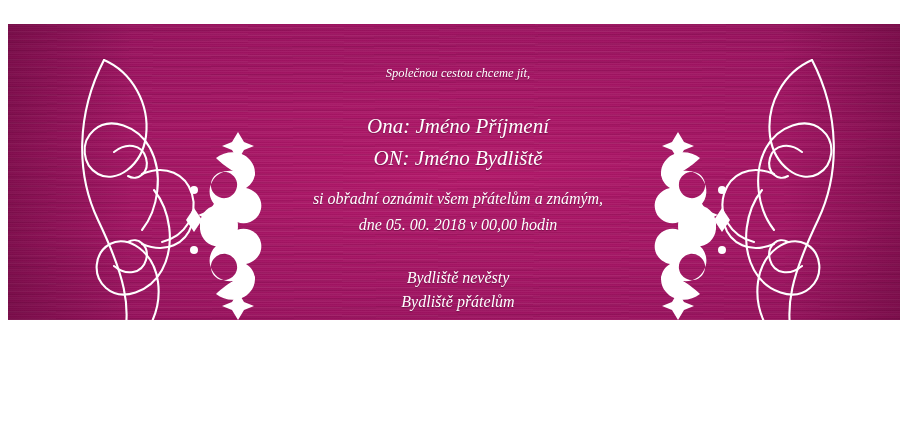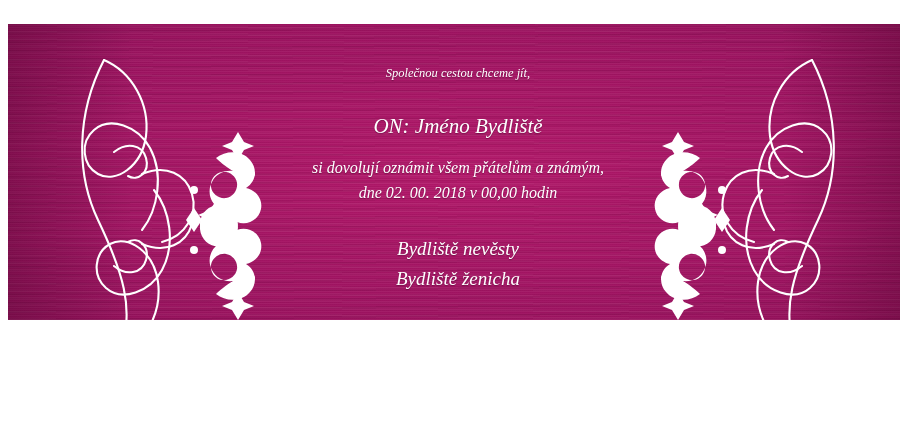--- a/index.html
+++ b/index.html
@@ -124,21 +124,21 @@
   .names div { white-space: nowrap; }
 
   .announce {
     font-size: 16px;
     line-height: 1.6;
     margin-bottom: 28px;
   }
   .announce div { white-space: nowrap; }
 
   .addresses {
-    font-size: 19px;
+    font-size: 16px;
     line-height: 1.55;
   }
   .addresses div { white-space: nowrap; }
 </style>
 </head>
 <body>
 
 <div class="page">
 
   <div class="card">
@@ -257,28 +257,29 @@
       </svg>
     </div>
 
     <div class="text-block">
 
       <div class="verse">
         <div>Společnou cestou chceme jít,</div>
       </div>
 
       <div class="names">
+        <div>Ona: Jméno Příjmení</div>
         <div>ON: Jméno Bydliště</div>
       </div>
 
       <div class="announce">
-        <div>si dovolují oznámit všem přátelům a známým,</div>
-        <div>dne 02. 00. 2018 v 00,00 hodin</div>
+        <div>si obřadní oznámit všem přátelům a známým,</div>
+        <div>dne 05. 00. 2018 v 00,00 hodin</div>
       </div>
 
       <div class="addresses">
         <div>Bydliště nevěsty</div>
-        <div>Bydliště ženicha</div>
+        <div>Bydliště přátelům</div>
       </div>
 
     </div>
   </div>
 </div>
 
 </body></html>

